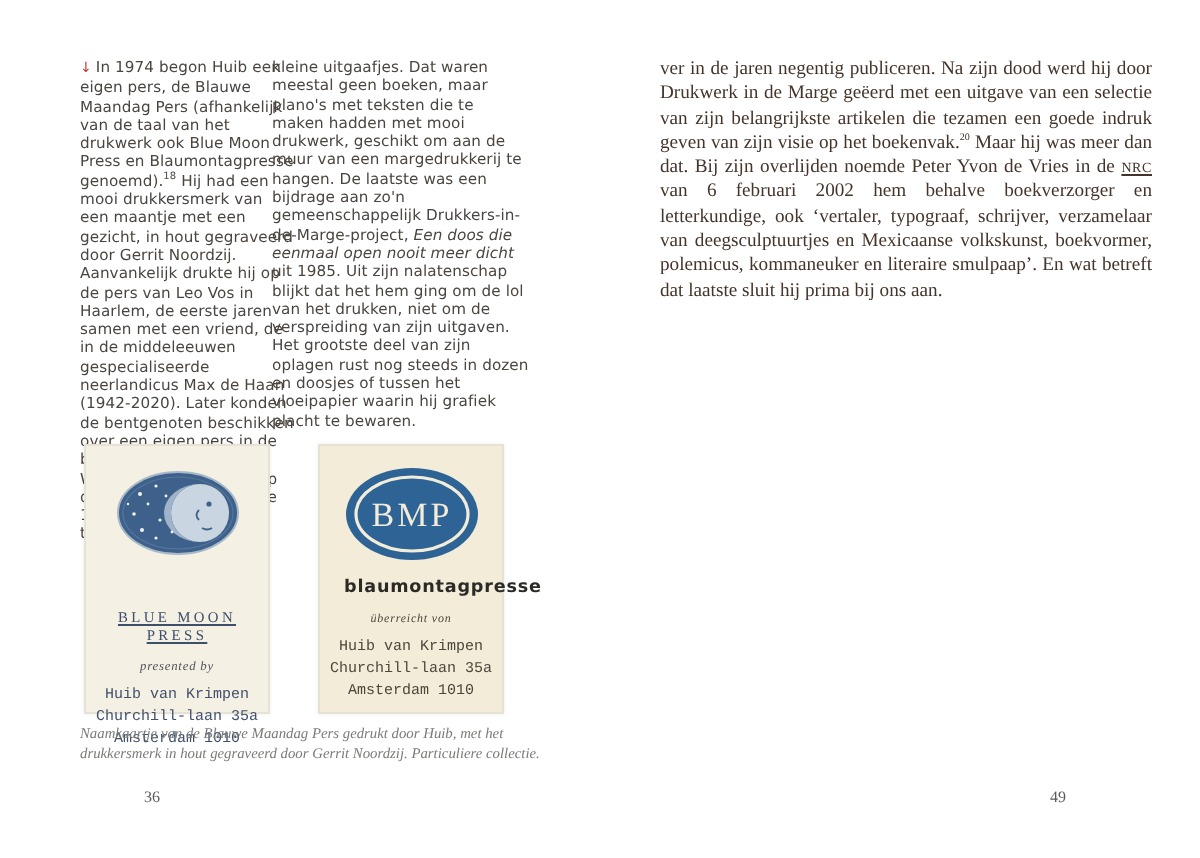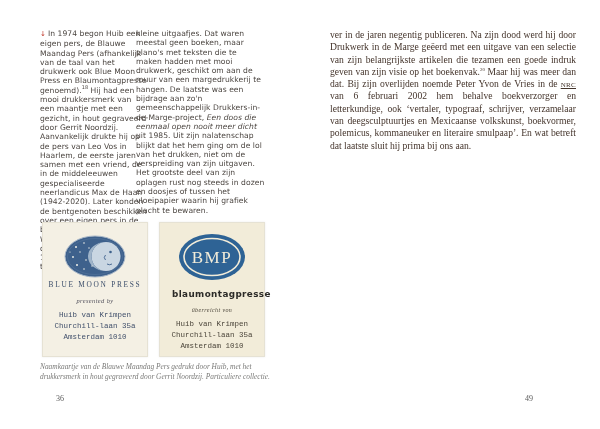--- a/index.html
+++ b/index.html
@@ -26,31 +26,31 @@
   #rightcol{
     position:absolute;left:30px;top:29px;width:246px;
     font-family:"Liberation Serif",serif;
     font-size:9.6px;line-height:12.3px;color:#44342b;
     text-align:justify;
   }
   .smallcaps{font-variant:small-caps;letter-spacing:0.3px;text-decoration:underline;}
 
   
   .card{
-    position:absolute;top:222px;width:106px;height:135px;
+    position:absolute;top:222px;width:93px;height:135px;
     text-align:center;border:1px solid #e6e2d4;box-sizing:border-box;
     box-shadow:0 0 2px rgba(0,0,0,0.08);
     font-family:"Liberation Serif",serif;
   }
   #card-bluemoon{left:42px;background:#f4f0e4;}
   #card-bmp{left:159px;background:#f2ecd9;}
   .card .ornament{display:block;margin:12px auto 0 auto;}
   #card-bmp .ornament{margin-top:10px;}
   .bm-title{
-    margin-top:2px;font-size:7.4px;letter-spacing:1.7px;color:#3d4f6b;font-weight:400;
+    margin-top:26px;font-size:7.4px;letter-spacing:1.7px;color:#3d4f6b;font-weight:400;text-decoration:underline;
   }
   .bmp-title{
     margin-top:8px;font-family:"DejaVu Sans",sans-serif;font-weight:bold;
     font-size:8.8px;letter-spacing:0.4px;color:#2b2a27;margin-left:12px;
   }
   .byline{
     margin-top:8px;font-style:italic;font-size:6.4px;color:#51505c;letter-spacing:0.4px;
   }
   #card-bmp .byline{color:#4c463b;font-size:6px;}
   .addr{margin-top:6px;font-size:7.5px;line-height:11px;color:#41506b;font-family:Liberation Mono, monospace;}
@@ -61,21 +61,21 @@
     position:absolute;left:40px;top:362px;width:240px;
     font-family:"Liberation Serif",serif;font-style:italic;
     font-size:7.4px;line-height:9.6px;color:#7a7a78;
   }
 
   
   .folio{
     position:absolute;top:394px;
     font-family:"Liberation Serif",serif;font-size:8px;color:#5a5a5a;
   }
-  #folio-36{left:56px;}
+  #folio-36{left:72px;}
   #folio-37{left:225px;}
 </style>
 </head>
 <body>
 
 <div id="page-left" class="page">
 
   <div id="col1" class="bodycol">
     <span class="marker">↓</span><span>In 1974 begon Huib een eigen pers, de Blauwe Maandag Pers (afhankelijk van de taal van het drukwerk ook Blue Moon Press en Blaumontagpresse genoemd).</span><sup class="fn">18</sup><span> Hij had een mooi drukkersmerk van een maantje met een gezicht, in hout gegraveerd door Gerrit Noordzij. Aanvankelijk drukte hij op de pers van Leo Vos in Haarlem, de eerste jaren samen met een vriend, de in de middeleeuwen gespecialiseerde neerlandicus Max de Haan (1942-2020). Later konden de bentgenoten beschikken over een eigen pers in de boerderij van schrijver Willem van Toorn. Daarop drukte Huib in de periode 1974-1985 enkele tientallen</span>
   </div>

